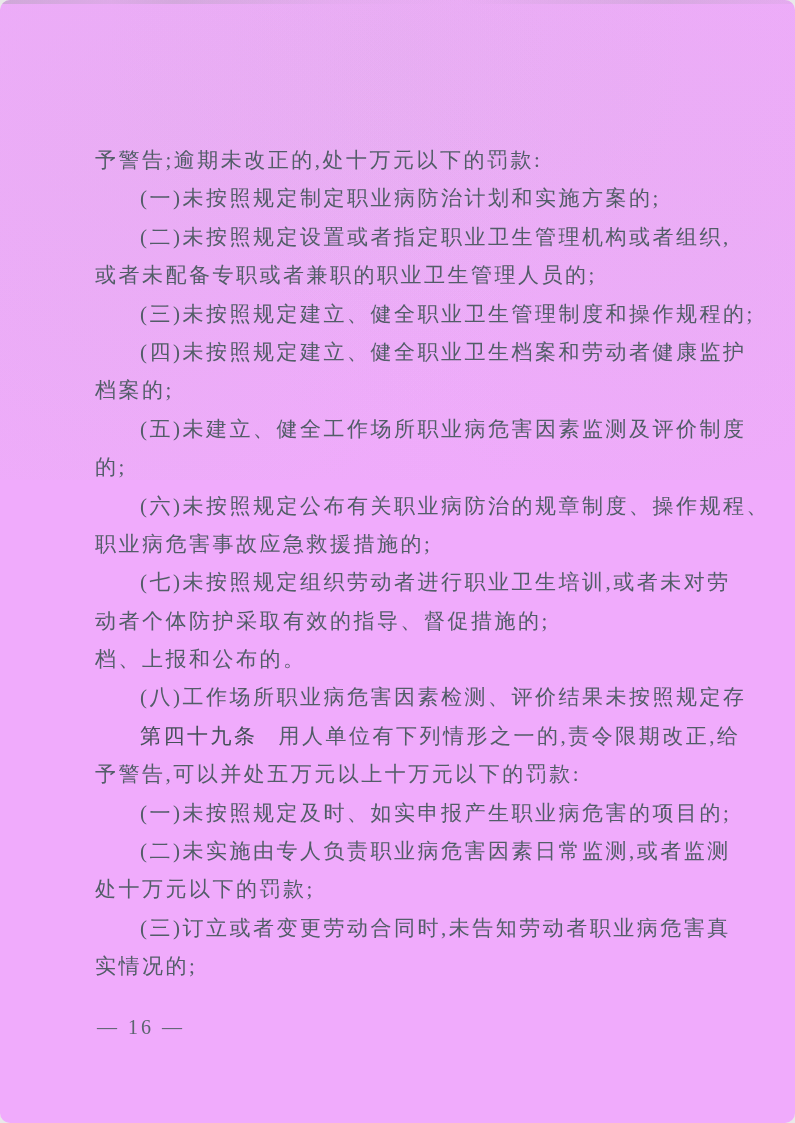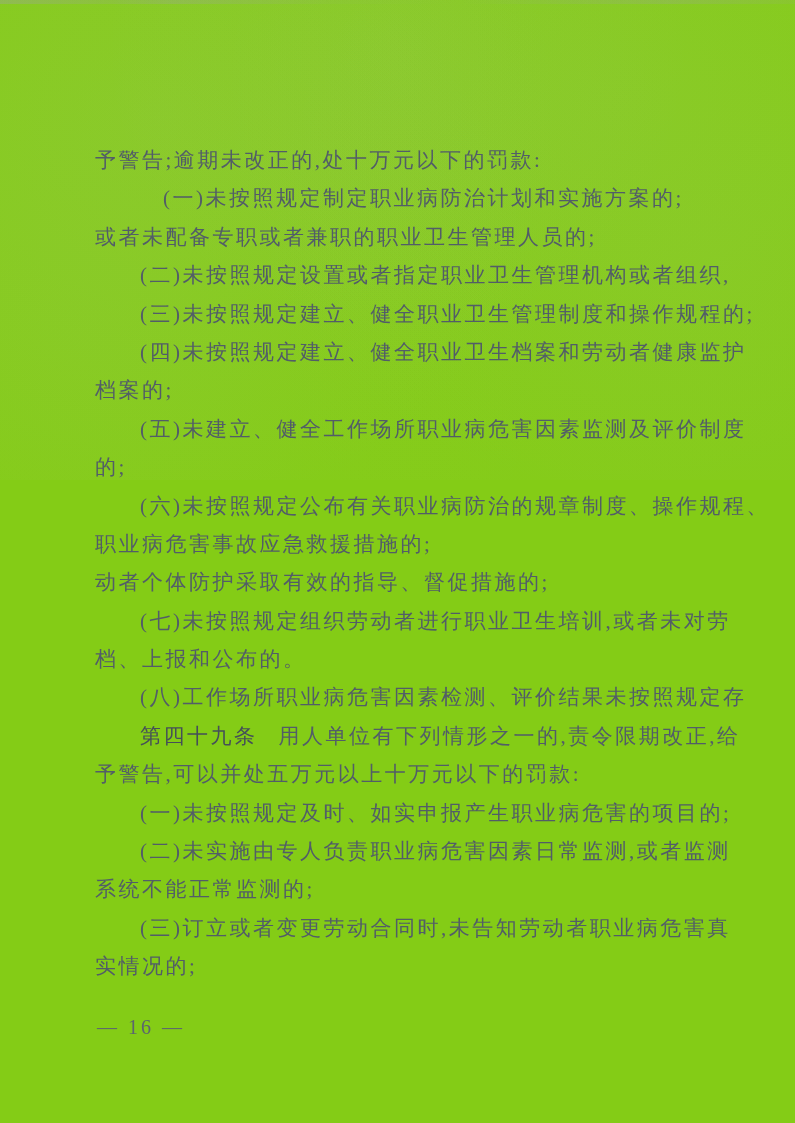--- a/index.html
+++ b/index.html
@@ -47,61 +47,61 @@
     top: 141px;
     width: 612px;
     font-size: 21px;
   }
   .line {
     height: 38.4px;
     line-height: 38.4px;
     letter-spacing: 2.5px;
     white-space: nowrap;
   }
-  .line.indent { padding-left: 45px; text-align: center; }
+  .line.indent { padding-left: 45px; }
   .bold-prefix {
     font-weight: normal;
     margin-right: 21px;
   }
   .page-number {
     position: absolute;
     left: 97px;
     top: 1013px;
     font-size: 20px;
     line-height: 28px;
     letter-spacing: 3px;
     color: #5b656f;
   }
 </style>
 </head>
 <body>
 
-<div class="page" style="background: #84cc16; color: rgb(82, 93, 104);">
+<div class="page" style="background: #f0abfc; color: rgb(82, 93, 104); border-radius: 10px;">
   <div class="scan-noise"></div>
   <div class="scan-edge"></div>
 
   <main class="content">
       <div class="line"><span>予警告;逾期未改正的,处十万元以下的罚款:</span></div>
       <div class="line indent"><span>(一)未按照规定制定职业病防治计划和实施方案的;</span></div>
+      <div class="line indent"><span>(二)未按照规定设置或者指定职业卫生管理机构或者组织,</span></div>
       <div class="line"><span>或者未配备专职或者兼职的职业卫生管理人员的;</span></div>
-      <div class="line indent"><span>(二)未按照规定设置或者指定职业卫生管理机构或者组织,</span></div>
       <div class="line indent"><span>(三)未按照规定建立、健全职业卫生管理制度和操作规程的;</span></div>
       <div class="line indent"><span>(四)未按照规定建立、健全职业卫生档案和劳动者健康监护</span></div>
       <div class="line"><span>档案的;</span></div>
       <div class="line indent"><span>(五)未建立、健全工作场所职业病危害因素监测及评价制度</span></div>
       <div class="line"><span>的;</span></div>
       <div class="line indent"><span>(六)未按照规定公布有关职业病防治的规章制度、操作规程、</span></div>
       <div class="line"><span>职业病危害事故应急救援措施的;</span></div>
+      <div class="line indent"><span>(七)未按照规定组织劳动者进行职业卫生培训,或者未对劳</span></div>
       <div class="line"><span>动者个体防护采取有效的指导、督促措施的;</span></div>
-      <div class="line indent"><span>(七)未按照规定组织劳动者进行职业卫生培训,或者未对劳</span></div>
       <div class="line"><span>档、上报和公布的。</span></div>
       <div class="line indent"><span>(八)工作场所职业病危害因素检测、评价结果未按照规定存</span></div>
       <div class="line indent"><b class="bold-prefix" style="color: rgb(69, 79, 89);">第四十九条</b><span>用人单位有下列情形之一的,责令限期改正,给</span></div>
       <div class="line"><span>予警告,可以并处五万元以上十万元以下的罚款:</span></div>
       <div class="line indent"><span>(一)未按照规定及时、如实申报产生职业病危害的项目的;</span></div>
       <div class="line indent"><span>(二)未实施由专人负责职业病危害因素日常监测,或者监测</span></div>
-      <div class="line"><span>系统不能正常监测的;</span></div>
+      <div class="line"><span>处十万元以下的罚款;</span></div>
       <div class="line indent"><span>(三)订立或者变更劳动合同时,未告知劳动者职业病危害真</span></div>
       <div class="line"><span>实情况的;</span></div>
     </main>
 
   <div class="page-number">— 16 —</div>
 </div>
 
 </body></html>

